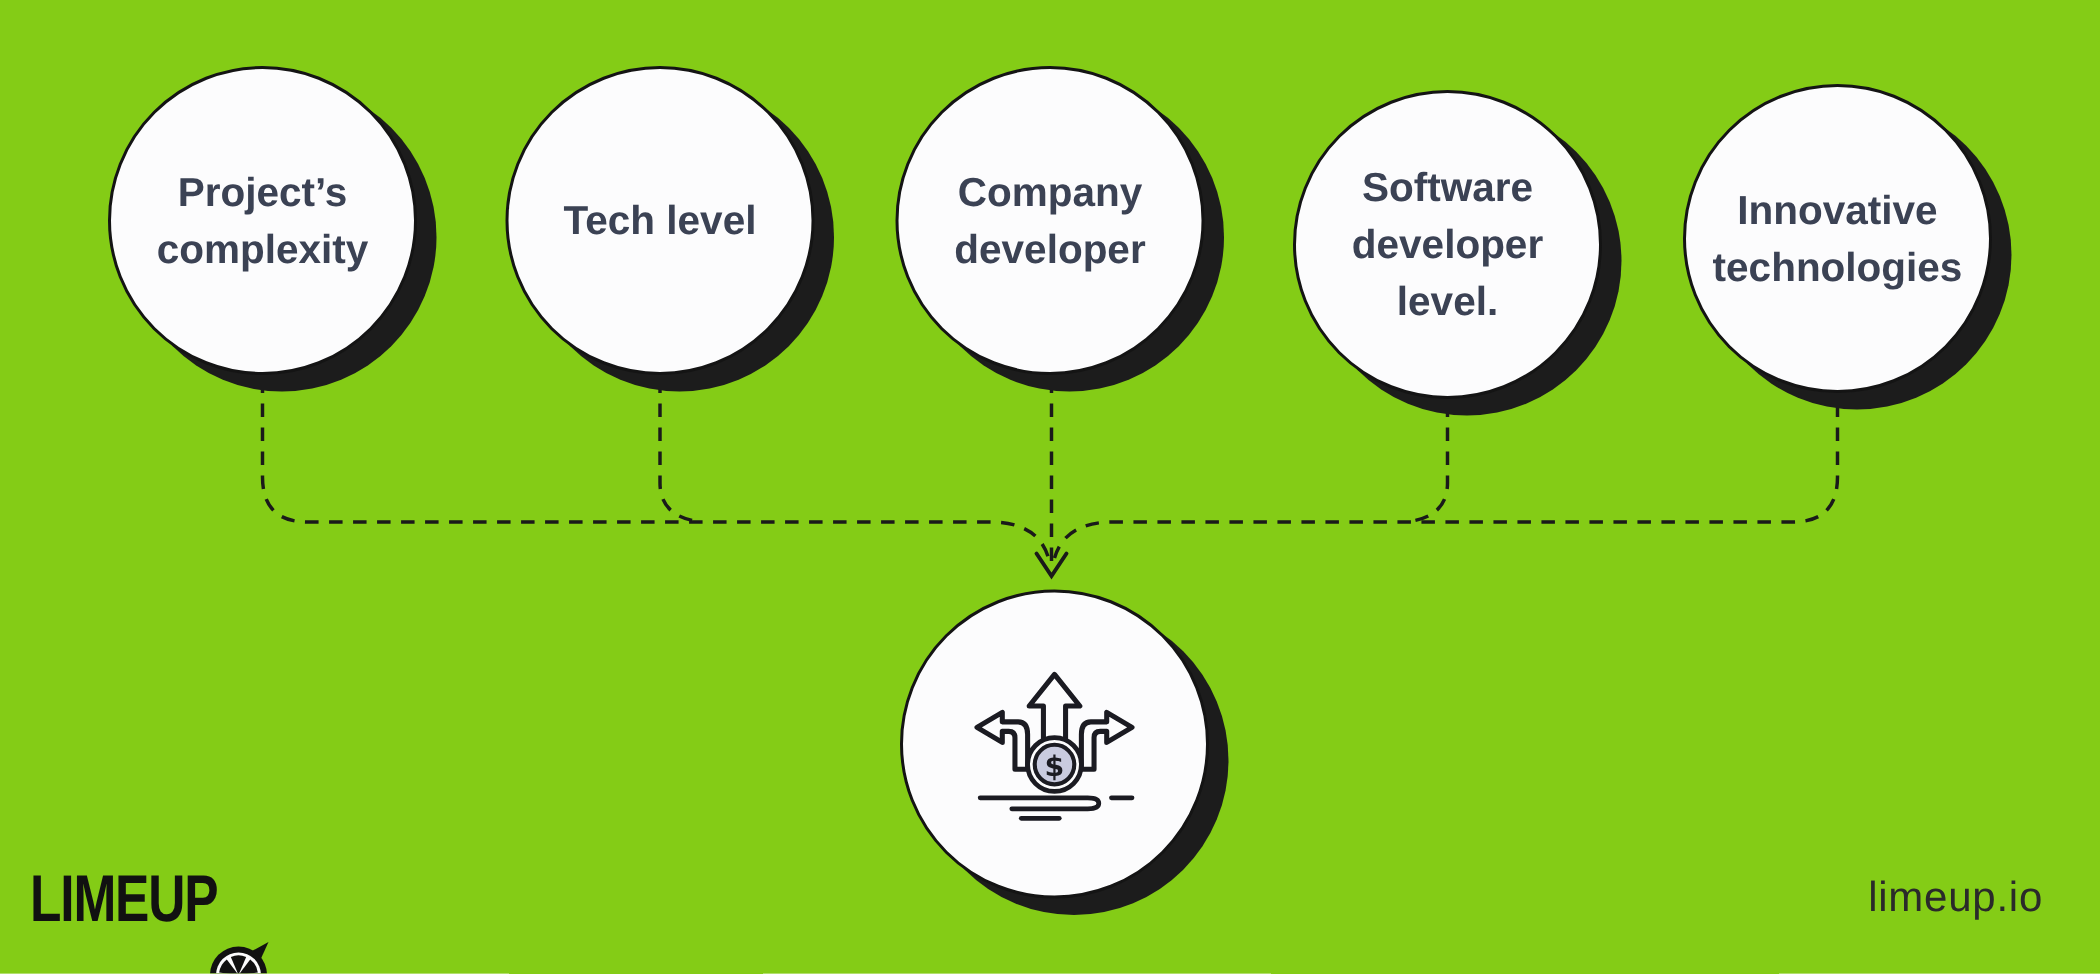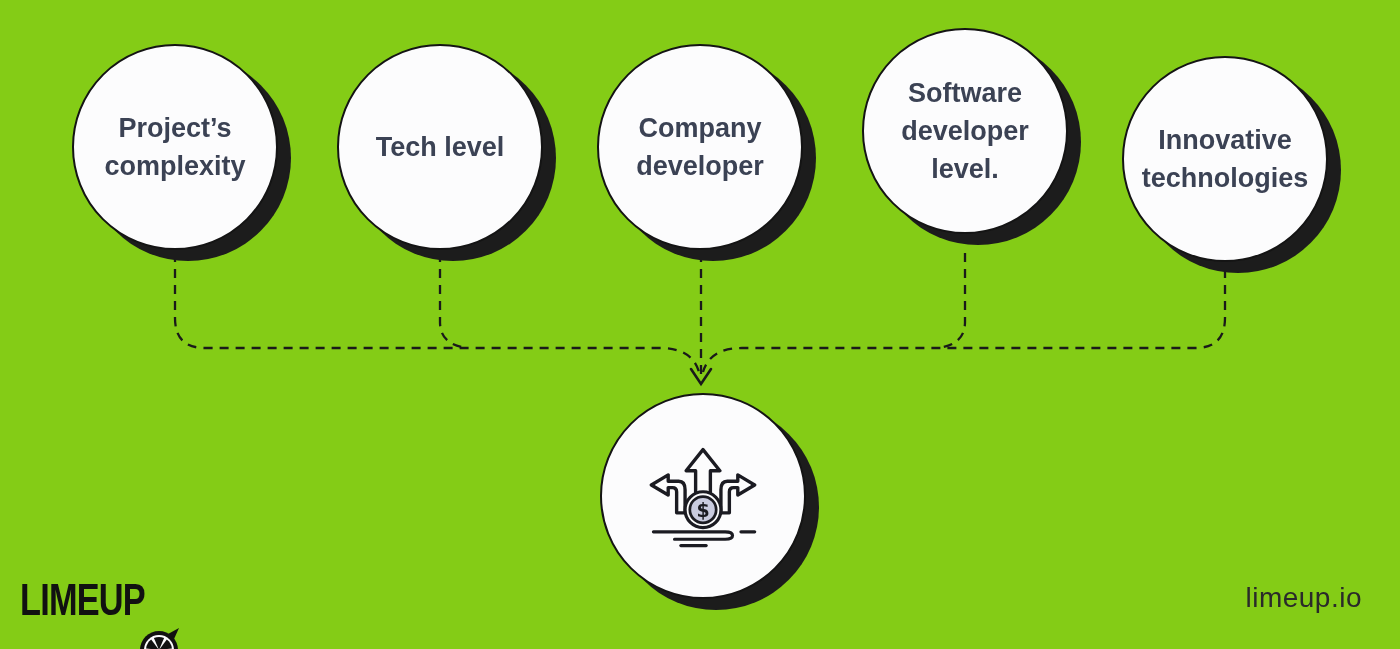--- a/index.html
+++ b/index.html
@@ -82,21 +82,21 @@
   </div>
 
   <div class="factor-circle" style="left:337px;top:44px">
     <span class="label">Tech level</span>
   </div>
 
   <div class="factor-circle" style="left:597px;top:44px">
     <span class="label">Company developer</span>
   </div>
 
-  <div class="factor-circle" style="left:862px;top:28px">
+  <div class="factor-circle" style="left:862px;top:60px">
     <span class="label">Software developer level.</span>
   </div>
 
   <div class="factor-circle" style="left:1122px;top:56px">
     <span class="label">Innovative technologies</span>
   </div>
 
   <div class="center-circle">
     <svg width="116" height="106" viewBox="0 0 110 100" xmlns="http://www.w3.org/2000/svg">
       <g stroke="#1b1b22" stroke-width="3.2" fill="#fcfcfd" stroke-linejoin="round">

